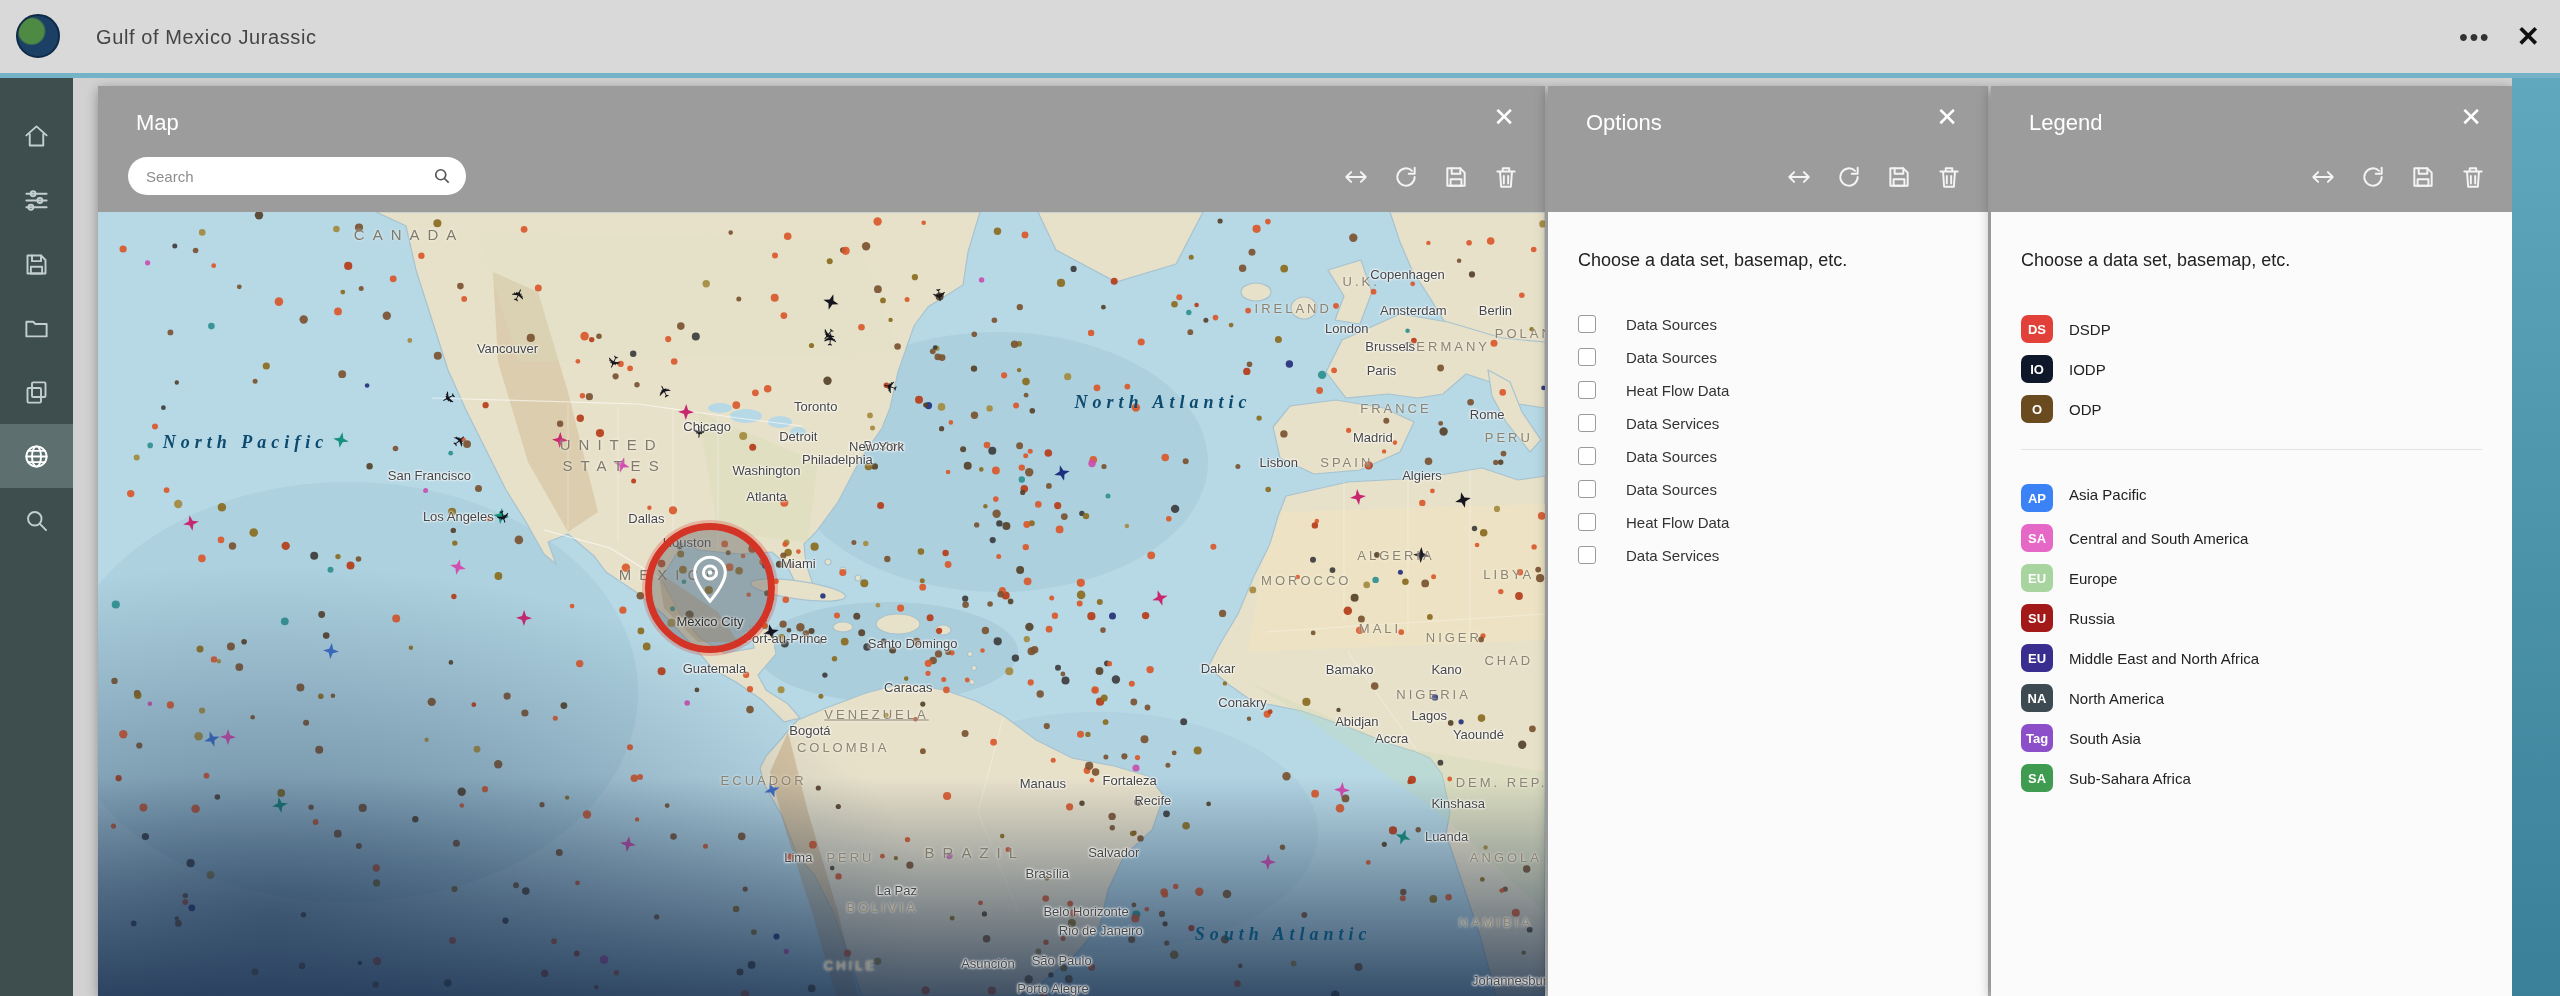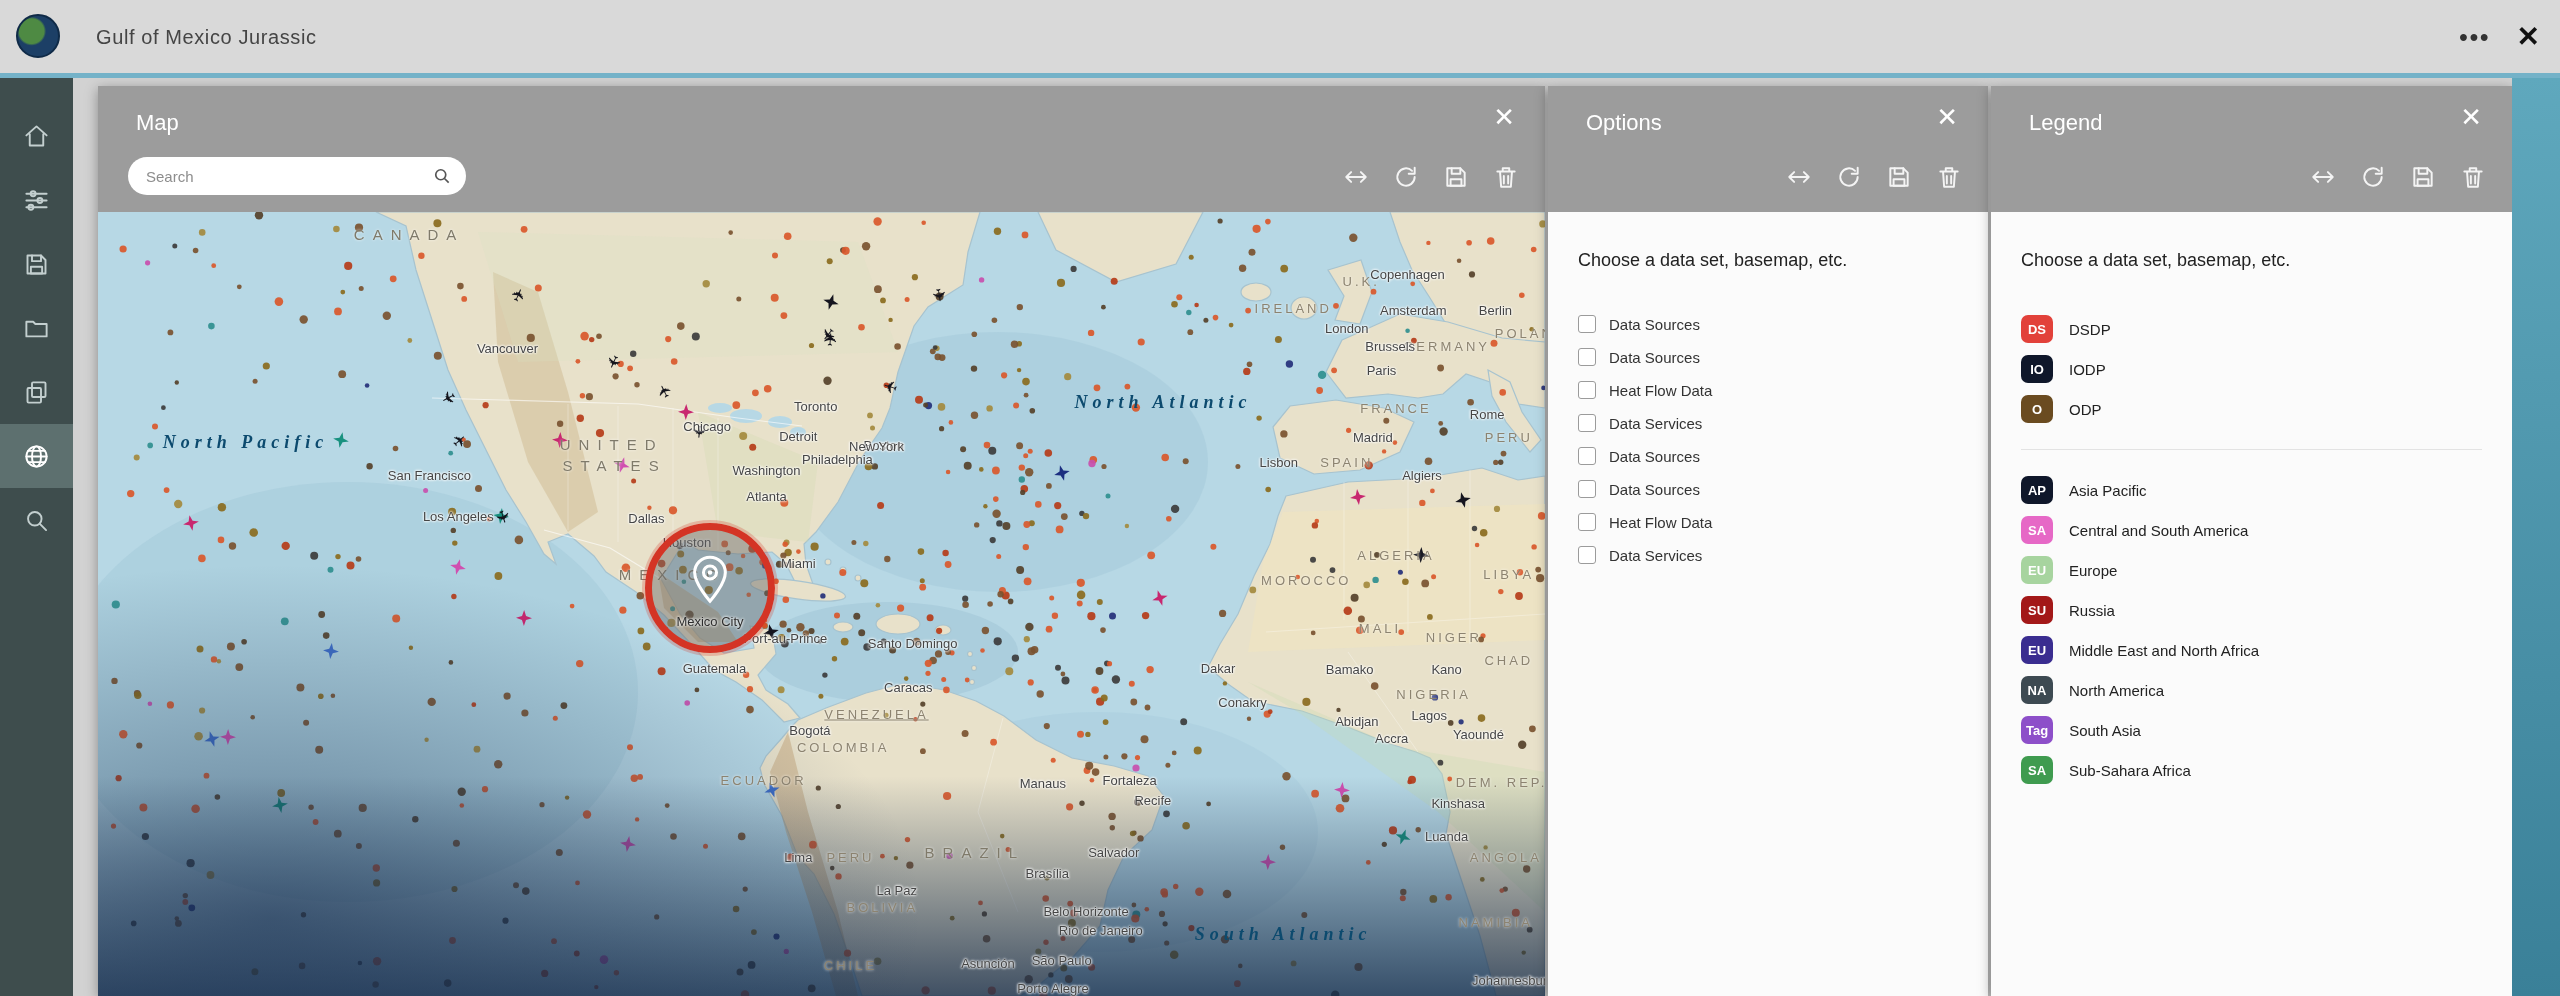--- a/index.html
+++ b/index.html
@@ -74,21 +74,21 @@
     box-shadow:0 0 0 3px rgba(212,52,37,.25); z-index:6; }
   .sel-pin{ position:absolute; left:50%; top:46%; transform:translate(-50%,-55%); }
   .sel-label{ position:absolute; left:50%; top:84px; transform:translateX(-50%);
     font-size:13px; color:#2e2e2e; white-space:nowrap;
     text-shadow:0 0 3px #fff,0 0 3px #fff; }
 
   
   #options-panel{ left:1548px; width:440px; }
   .panel-body{ padding:38px 30px; }
   .panel-subtitle{ font-size:18px; color:#222; margin-bottom:44px; }
-  .opt-row{ display:flex; align-items:center; gap:13px; margin-bottom:15px; }
+  .opt-row{ display:flex; align-items:center; gap:30px; margin-bottom:15px; }
   .opt-box{ width:18px; height:18px; border:1.5px solid #9b9b9b; border-radius:3px;
     background:#fff; appearance:none; -webkit-appearance:none; flex:0 0 auto; }
   .opt-label{ font-size:15px; color:#333; }
 
   
   #legend-panel{ left:1991px; width:521px; }
   .legend-row{ display:flex; align-items:center; gap:16px; margin-bottom:12px; }
   .legend-badge{ min-width:32px; height:28px; border-radius:7px; color:#fff;
     font-size:13px; font-weight:bold; display:flex; align-items:center;
     justify-content:center; padding:0 5px; flex:0 0 auto; }
@@ -1166,21 +1166,21 @@
         <div class="legend-row" data-interactable="false">
           <span class="legend-badge" data-interactable="false" style="background: #0f172a;">IO</span>
           <span class="legend-label" data-interactable="false">IODP</span>
         </div>
         <div class="legend-row" data-interactable="false">
           <span class="legend-badge" data-interactable="false" style="background: rgb(106, 75, 32);">O</span>
           <span class="legend-label" data-interactable="false">ODP</span>
         </div>
         <div class="legend-sep" data-interactable="false"></div>
         <div class="legend-row" data-interactable="false">
-          <span class="legend-badge" data-interactable="false" style="background: #0f172a;">AP</span>
+          <span class="legend-badge" data-interactable="false" style="background: #3b82f6; margin-top: 8px;">AP</span>
           <span class="legend-label" data-interactable="false">Asia Pacific</span>
         </div>
         <div class="legend-row" data-interactable="false">
           <span class="legend-badge" data-interactable="false" style="background: rgb(230, 104, 198);">SA</span>
           <span class="legend-label" data-interactable="false">Central and South America</span>
         </div>
         <div class="legend-row" data-interactable="false">
           <span class="legend-badge" data-interactable="false" style="background: rgb(167, 212, 159);">EU</span>
           <span class="legend-label" data-interactable="false">Europe</span>
         </div>

